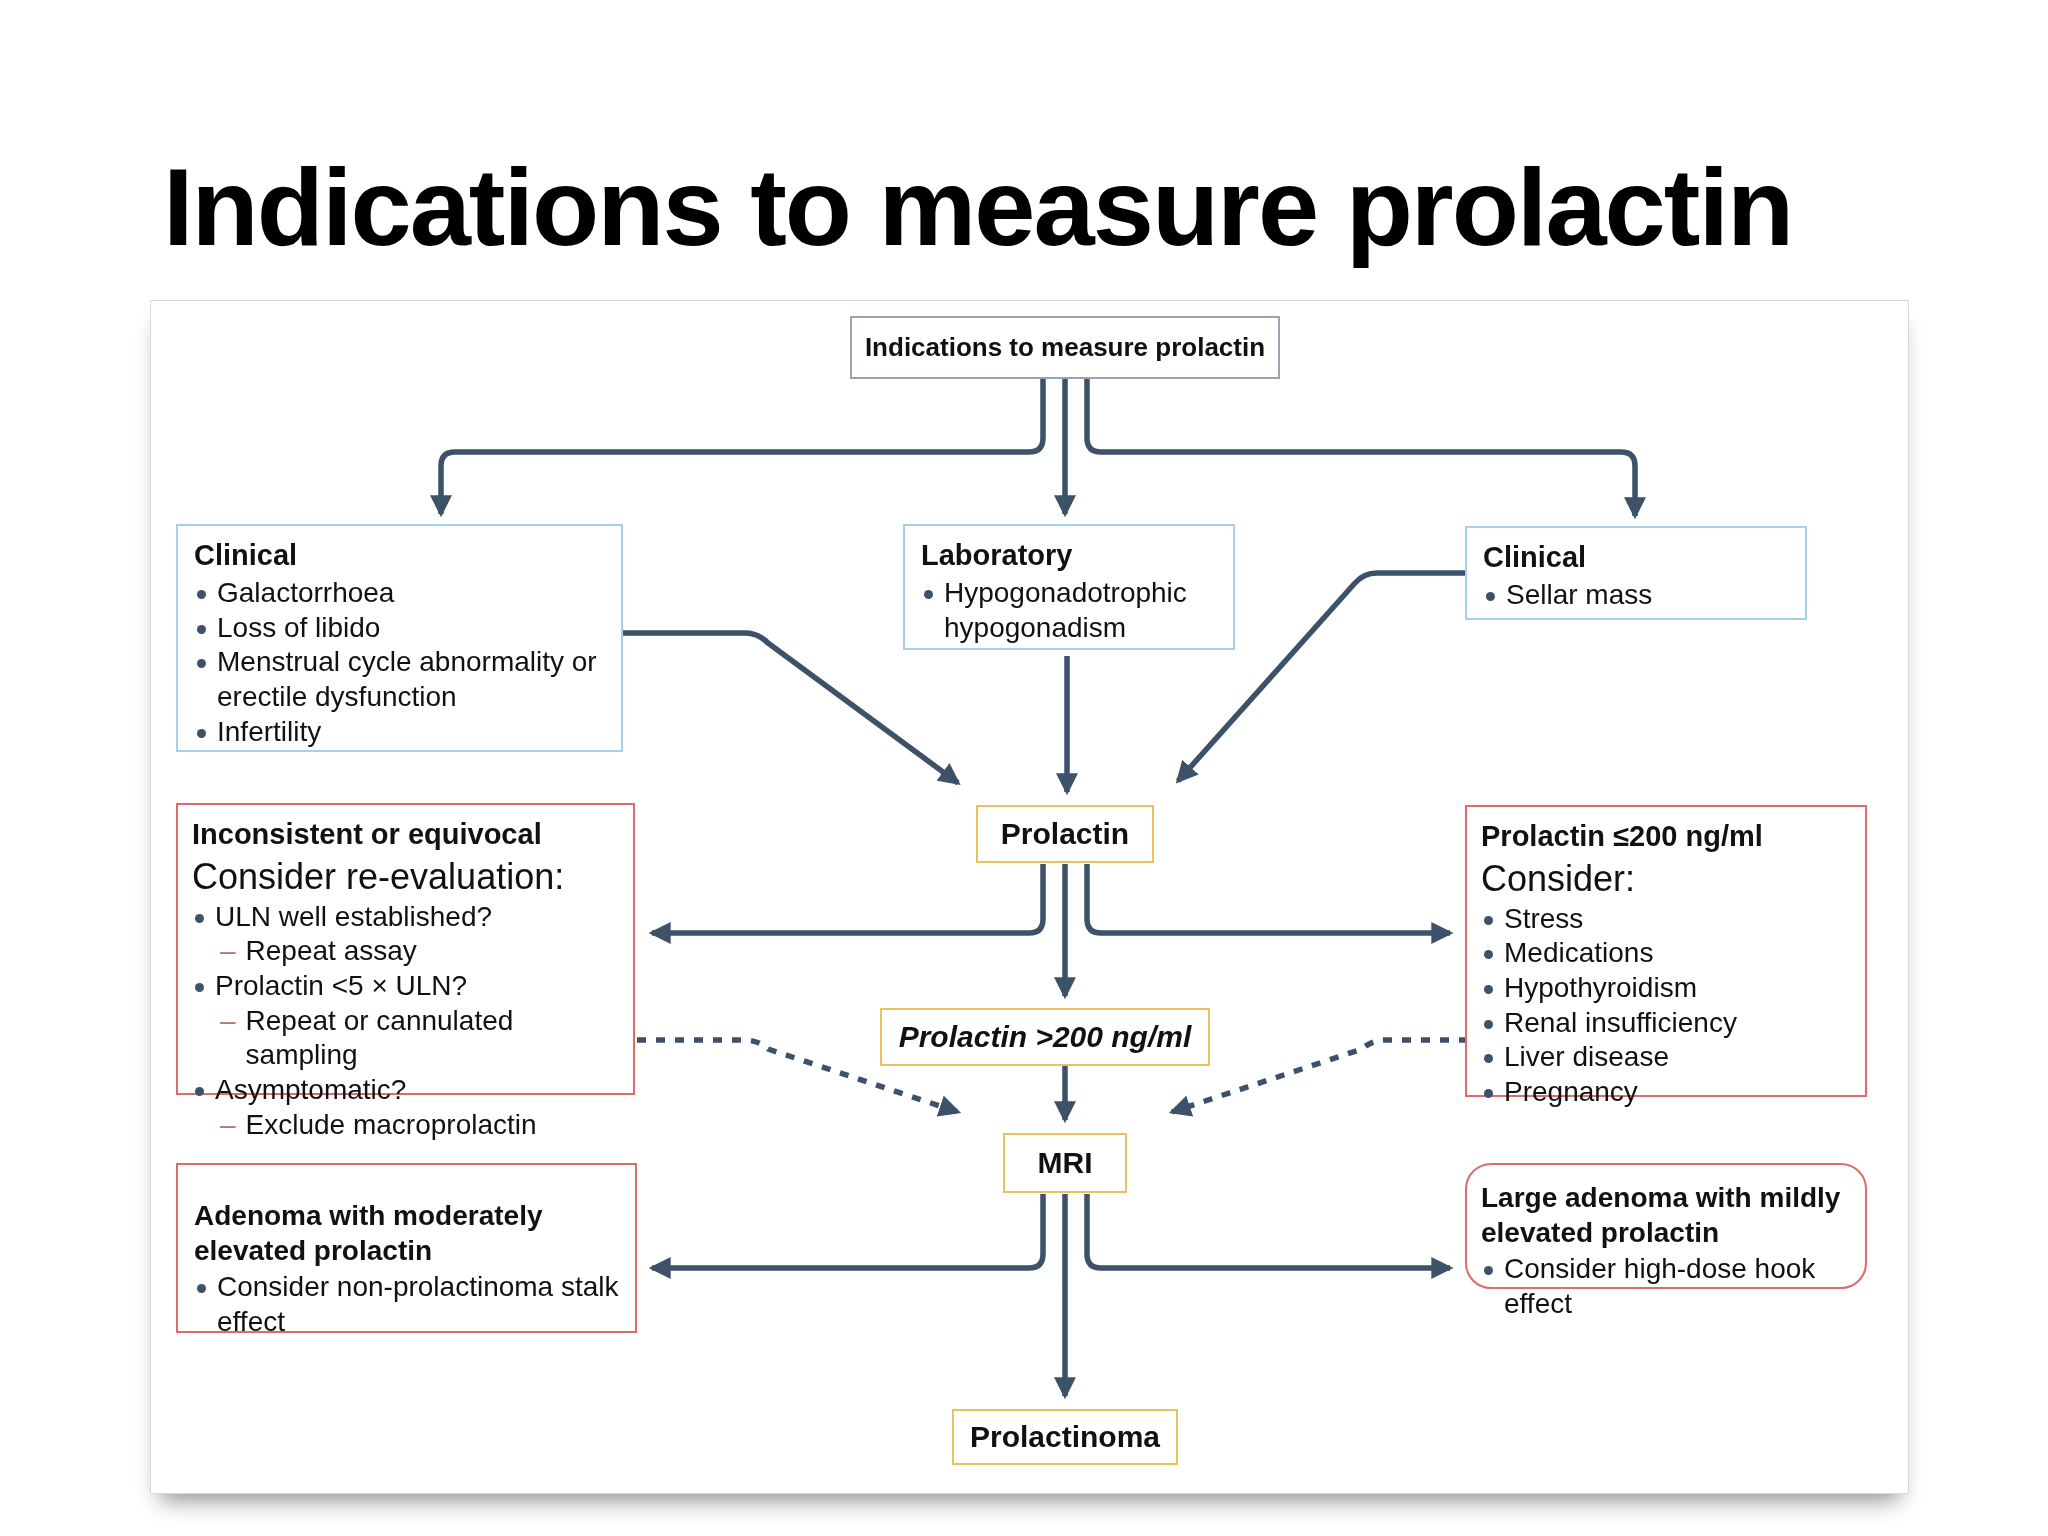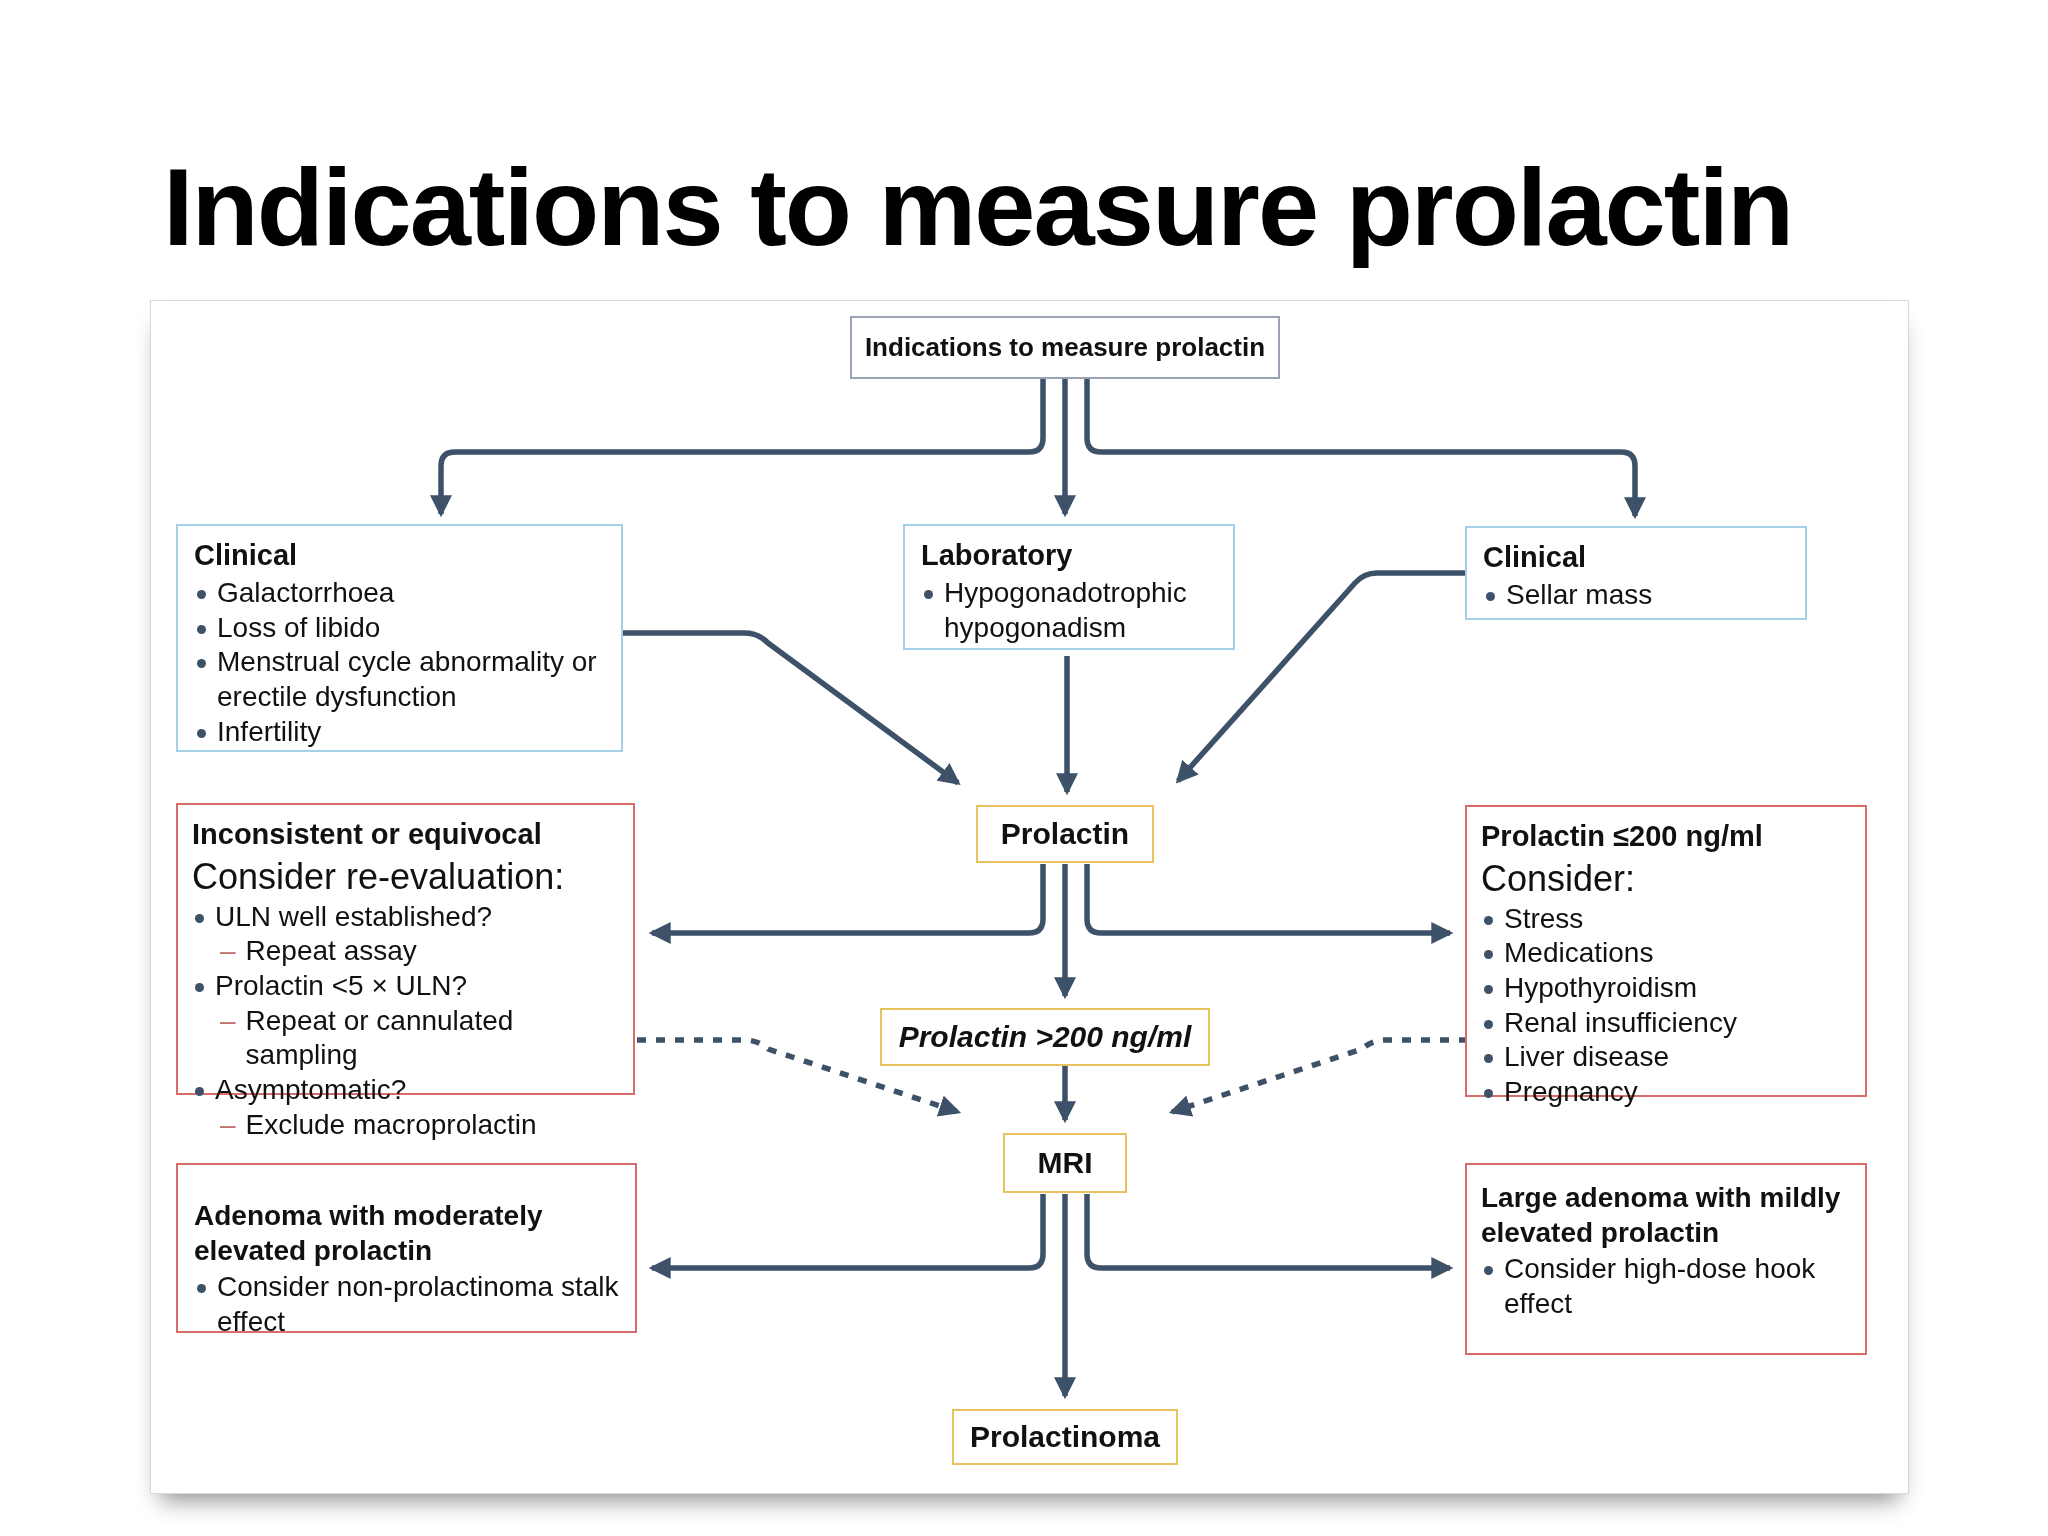--- a/index.html
+++ b/index.html
@@ -193,21 +193,21 @@
   </div>
 
   <div class="box red small-h" style="left:176px;top:1163px;width:461px;height:170px;padding-top:34px;">
     <div class="h">Adenoma with moderately elevated prolactin</div>
     <div class="li">
       <span class="dot"></span>
       <span class="t">Consider non-prolactinoma stalk effect</span>
     </div>
   </div>
 
-  <div class="box red small-h" style="left:1465px;top:1163px;width:402px;height:192px;padding:16px 8px 8px 14px;">
+  <div class="box red small-h" style="left:1465px;top:1163px;width:402px;height:126px;padding:16px 8px 8px 14px;border-radius:26px;">
     <div class="h">Large adenoma with mildly elevated prolactin</div>
     <div class="li">
       <span class="dot"></span>
       <span class="t">Consider high-dose hook effect</span>
     </div>
   </div>
 
   <div class="box yellow label" style="left:952px;top:1409px;width:226px;height:56px;">
     <span>Prolactinoma</span>
   </div>

